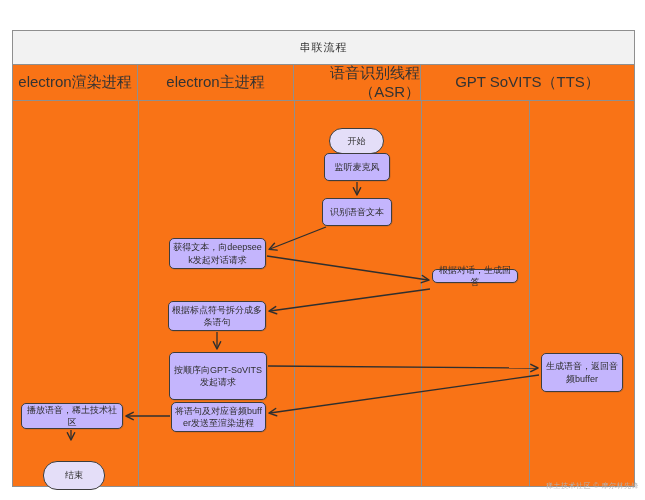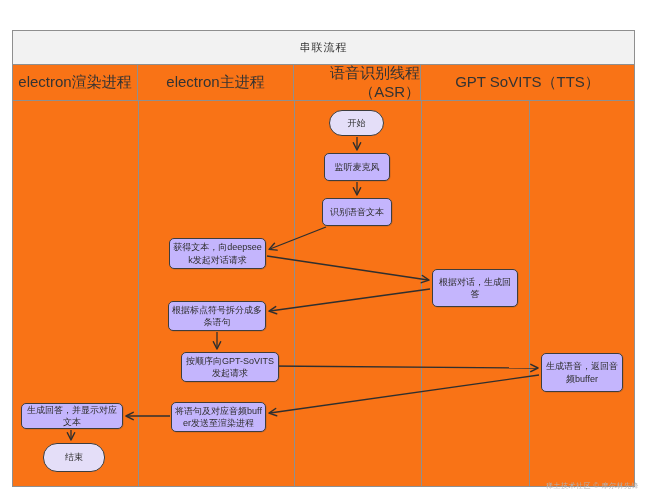--- a/index.html
+++ b/index.html
@@ -36,29 +36,29 @@
 
   
   .node{
     position:absolute;box-sizing:border-box;
     display:flex;align-items:center;justify-content:center;text-align:center;
     font-size:9px;line-height:1.35;color:#2e2e2e;
     border:1.4px solid #3d3d3d;padding:1px 3px;
     word-break:break-all;
   }
   .process{background:#c4b5fd;border-radius:5px;box-shadow:0.5px 0.5px 0 rgba(60,60,60,.25);}
-  .terminal{background:#e4def8;border-radius:14px;}
+  .terminal{background:#e4def8;border-radius:14px;margin-top:18px;}
 
   .n-start{left:329px;top:110px;width:55px;height:26px;}
   .n-listen{left:324px;top:153px;width:66px;height:28px;}
   .n-recognize{left:322px;top:198px;width:70px;height:28px;}
   .n-gettext{left:169px;top:238px;width:97px;height:31px;}
-  .n-answer{left:432px;top:269px;width:86px;height:38px;}
+  .n-answer{left:432px;top:269px;width:86px;height:14px;}
   .n-split{left:168px;top:301px;width:98px;height:30px;}
-  .n-reqtts{left:169px;top:352px;width:98px;height:30px;margin-left:12px;}
+  .n-reqtts{left:169px;top:352px;width:98px;height:48px;}
   .n-genaudio{left:541px;top:353px;width:82px;height:39px;text-align:center;}
   .n-send{left:171px;top:402px;width:95px;height:30px;}
   .n-play{left:21px;top:403px;width:102px;height:26px;}
   .n-end{left:43px;top:443px;width:62px;height:29px;}
 
   .edges{position:absolute;left:0;top:0;width:645px;height:500px;pointer-events:none;}
 
   .watermark{
     position:absolute;right:6px;top:481px;font-size:7px;color:#b3b3b3;
     letter-spacing:0.5px;white-space:nowrap;
@@ -103,16 +103,16 @@
 
 <div class="node terminal n-start">开始</div>
 <div class="node process n-listen">监听麦克风</div>
 <div class="node process n-recognize">识别语音文本</div>
 <div class="node process n-gettext">获得文本，向deepseek发起对话请求</div>
 <div class="node process n-answer">根据对话，生成回答</div>
 <div class="node process n-split">根据标点符号拆分成多条语句</div>
 <div class="node process n-reqtts">按顺序向GPT-SoVITS发起请求</div>
 <div class="node process n-genaudio">生成语音，返回音频buffer</div>
 <div class="node process n-send">将语句及对应音频buffer发送至渲染进程</div>
-<div class="node process n-play">生成回答，并显示对应文本</div>
+<div class="node process n-play">播放语音，稀土技术社区</div>
 <div class="node terminal n-end">结束</div>
 
 <div class="watermark">稀土技术社区 © 摩尔林先锋</div>
 
 </body></html>

